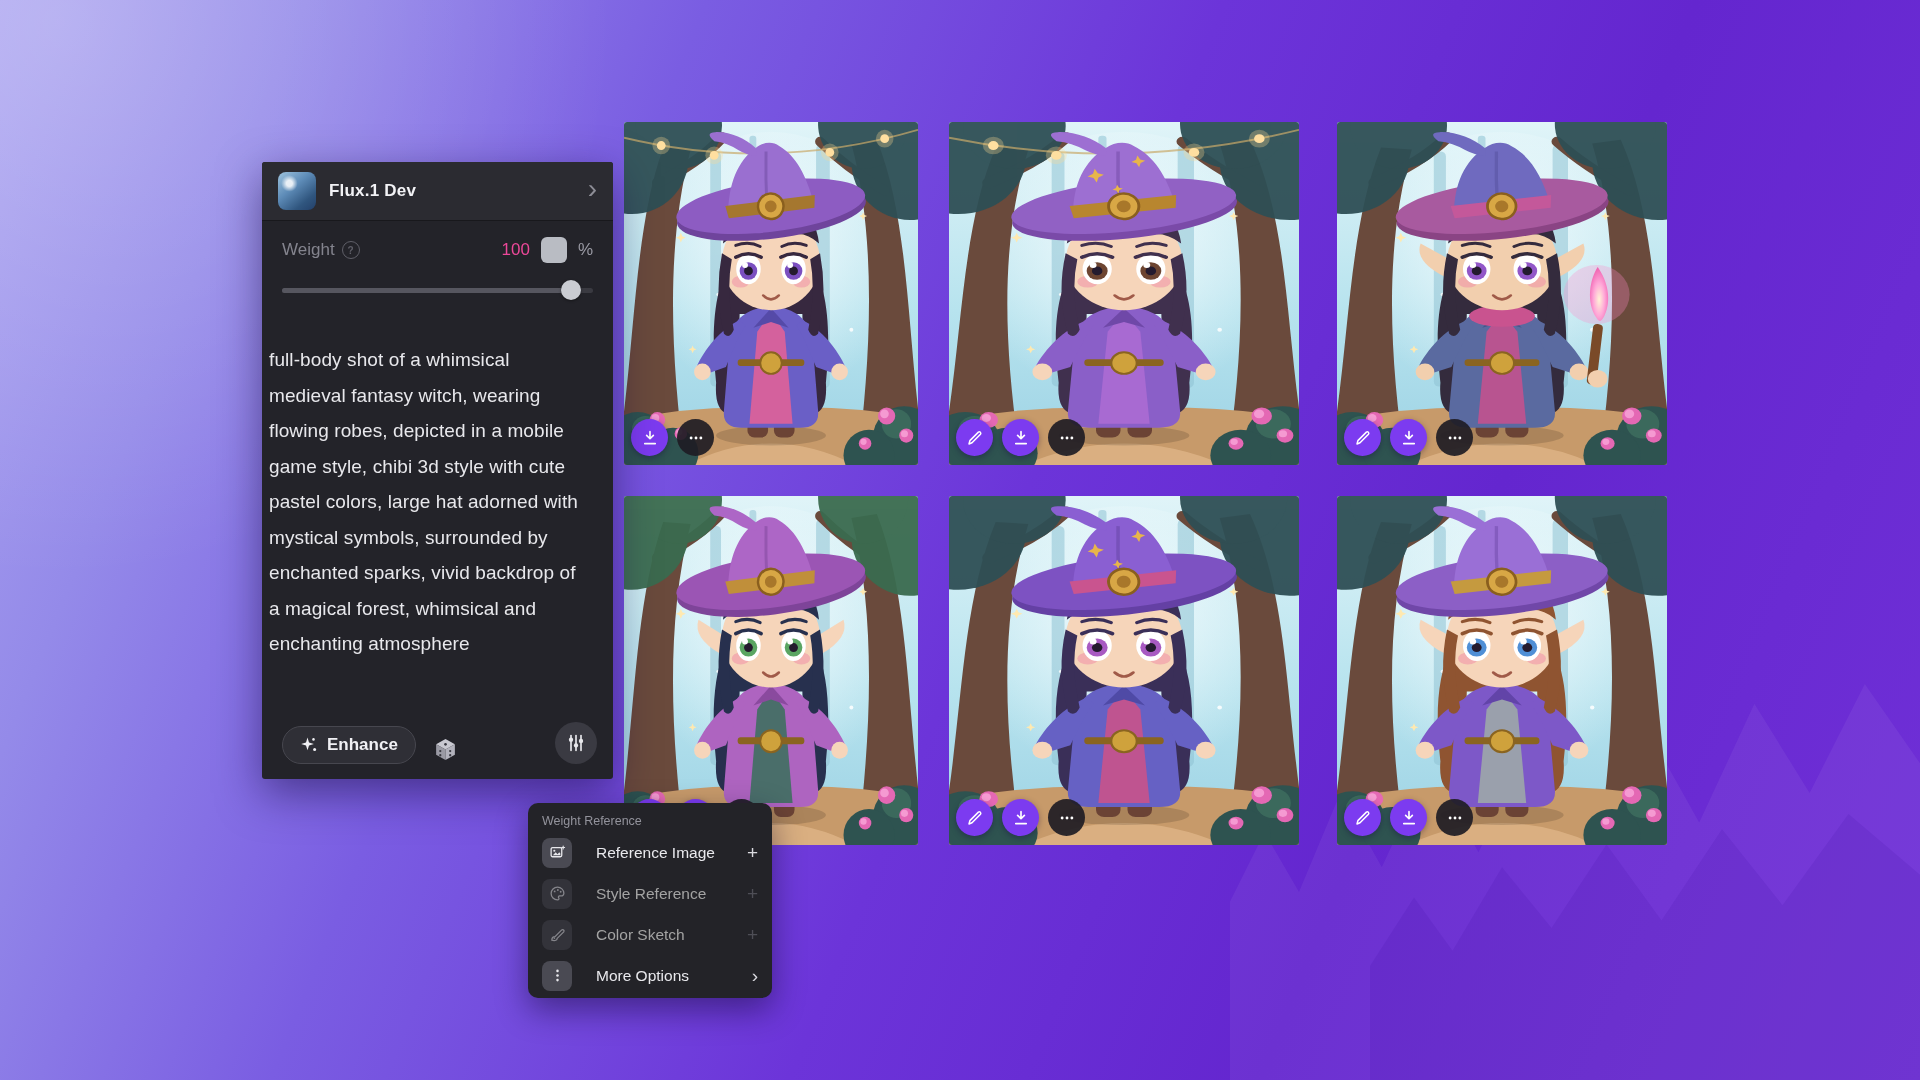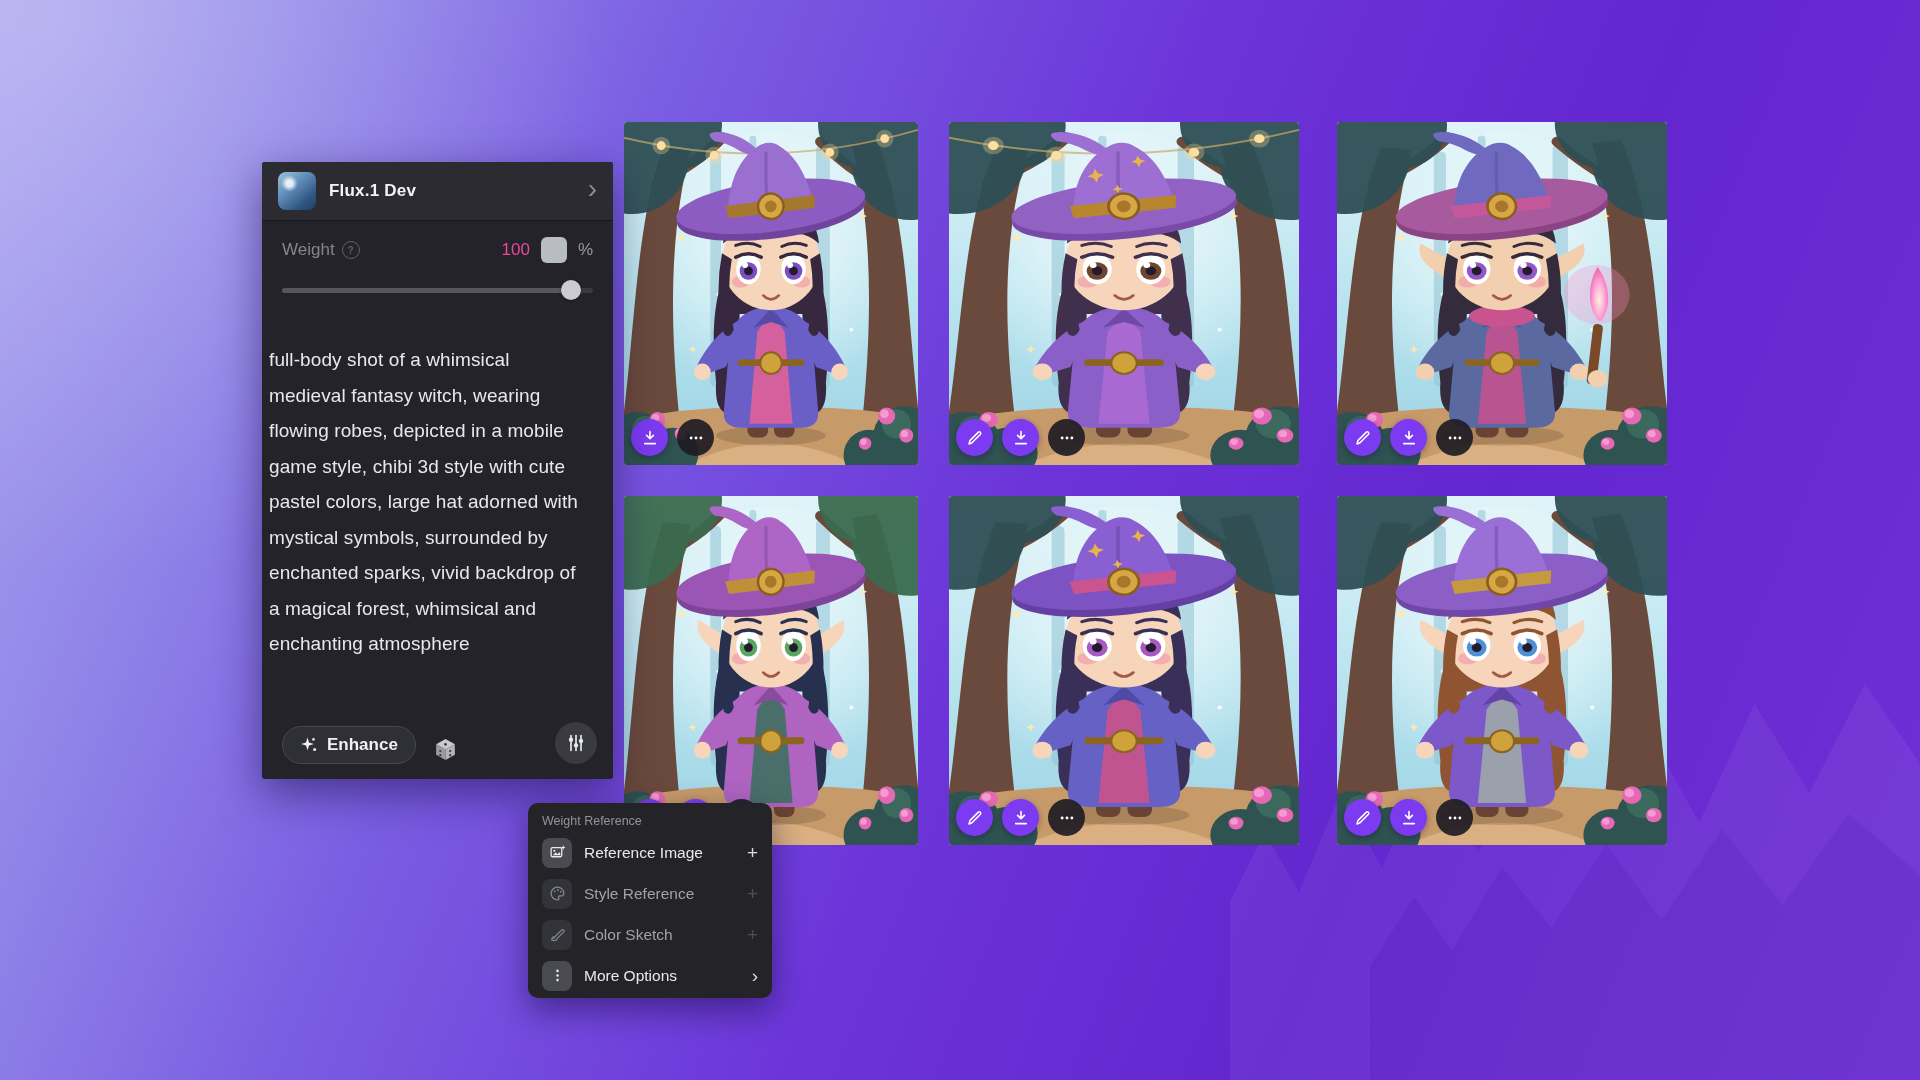--- a/index.html
+++ b/index.html
@@ -61,21 +61,21 @@
   .dice-btn{margin-left:15px;background:none;border:none;cursor:pointer;padding:2px;}
   .dice-btn svg{width:25px;height:25px;display:block;}
   .eq-btn{margin-left:auto;width:42px;height:42px;border-radius:50%;background:#3a3a42;border:none;cursor:pointer;
     display:flex;align-items:center;justify-content:center;}
   .eq-btn svg{width:20px;height:20px;}
 
   
   .forge-menu{position:absolute;left:528px;top:803px;width:244px;height:195px;background:#232328;border-radius:10px;
     box-shadow:0 12px 32px rgba(10,5,40,0.45);z-index:40;box-sizing:border-box;padding:9px 14px 6px;}
   .forge-title{color:#93939c;font-size:12.5px;margin:2px 0 4px;}
-  .menu-item{display:flex;align-items:center;gap:12px;height:41px;cursor:pointer;}
+  .menu-item{display:flex;align-items:center;gap:24px;height:41px;cursor:pointer;}
   .menu-icon{width:30px;height:30px;border-radius:8px;display:flex;align-items:center;justify-content:center;flex:0 0 auto;}
   .menu-icon svg{width:17px;height:17px;}
   .menu-label{font-size:15.5px;}
   .menu-trailing{margin-left:auto;font-size:19px;line-height:1;}
   .menu-item.active .menu-icon{background:#4a4a53;}
   .menu-item.active .menu-label{color:#e9e9ed;}
   .menu-item.active .menu-trailing{color:#d9d9df;}
   .menu-item.dimmed .menu-icon{background:#33333a;}
   .menu-item.dimmed .menu-icon svg{opacity:0.45;}
   .menu-item.dimmed .menu-label{color:#a3a3a3;}

